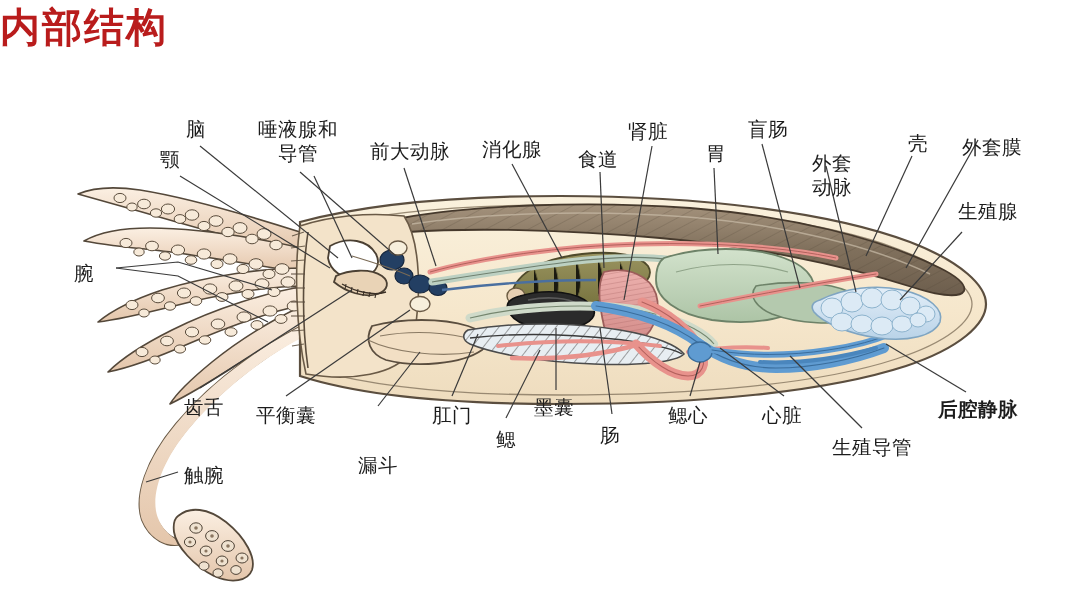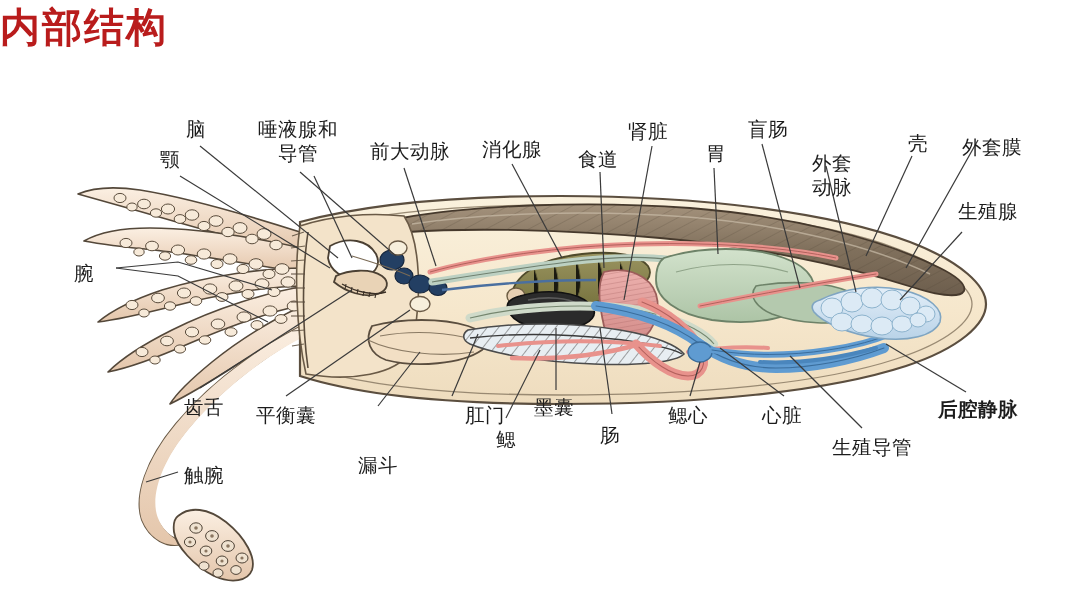--- a/index.html
+++ b/index.html
@@ -408,21 +408,21 @@
 动脉</div>
     <div class="lbl" style="left:908px;top:132px;">壳</div>
     <div class="lbl" style="left:962px;top:100px;margin-top:36px;">外套膜</div>
     <div class="lbl" style="left:958px;top:200px;">生殖腺</div>
 
     <div class="lbl" style="left:74px;top:262px;">腕</div>
 
     <div class="lbl" style="left:184px;top:396px;">齿舌</div>
     <div class="lbl" style="left:256px;top:404px;">平衡囊</div>
     <div class="lbl" style="left:358px;top:414px;margin-top:40px;">漏斗</div>
-    <div class="lbl" style="left:432px;top:404px;margin-left:33px;">肛门</div>
+    <div class="lbl" style="left:432px;top:404px;">肛门</div>
     <div class="lbl" style="left:496px;top:428px;">鳃</div>
     <div class="lbl" style="left:534px;top:396px;">墨囊</div>
     <div class="lbl" style="left:600px;top:424px;">肠</div>
     <div class="lbl" style="left:668px;top:404px;">鳃心</div>
     <div class="lbl" style="left:762px;top:404px;">心脏</div>
     <div class="lbl" style="left:832px;top:436px;">生殖导管</div>
     <div class="lbl" style="left:938px;top:398px;font-weight:bold;">后腔静脉</div>
     <div class="lbl" style="left:184px;top:464px;">触腕</div>
 
   </div>

